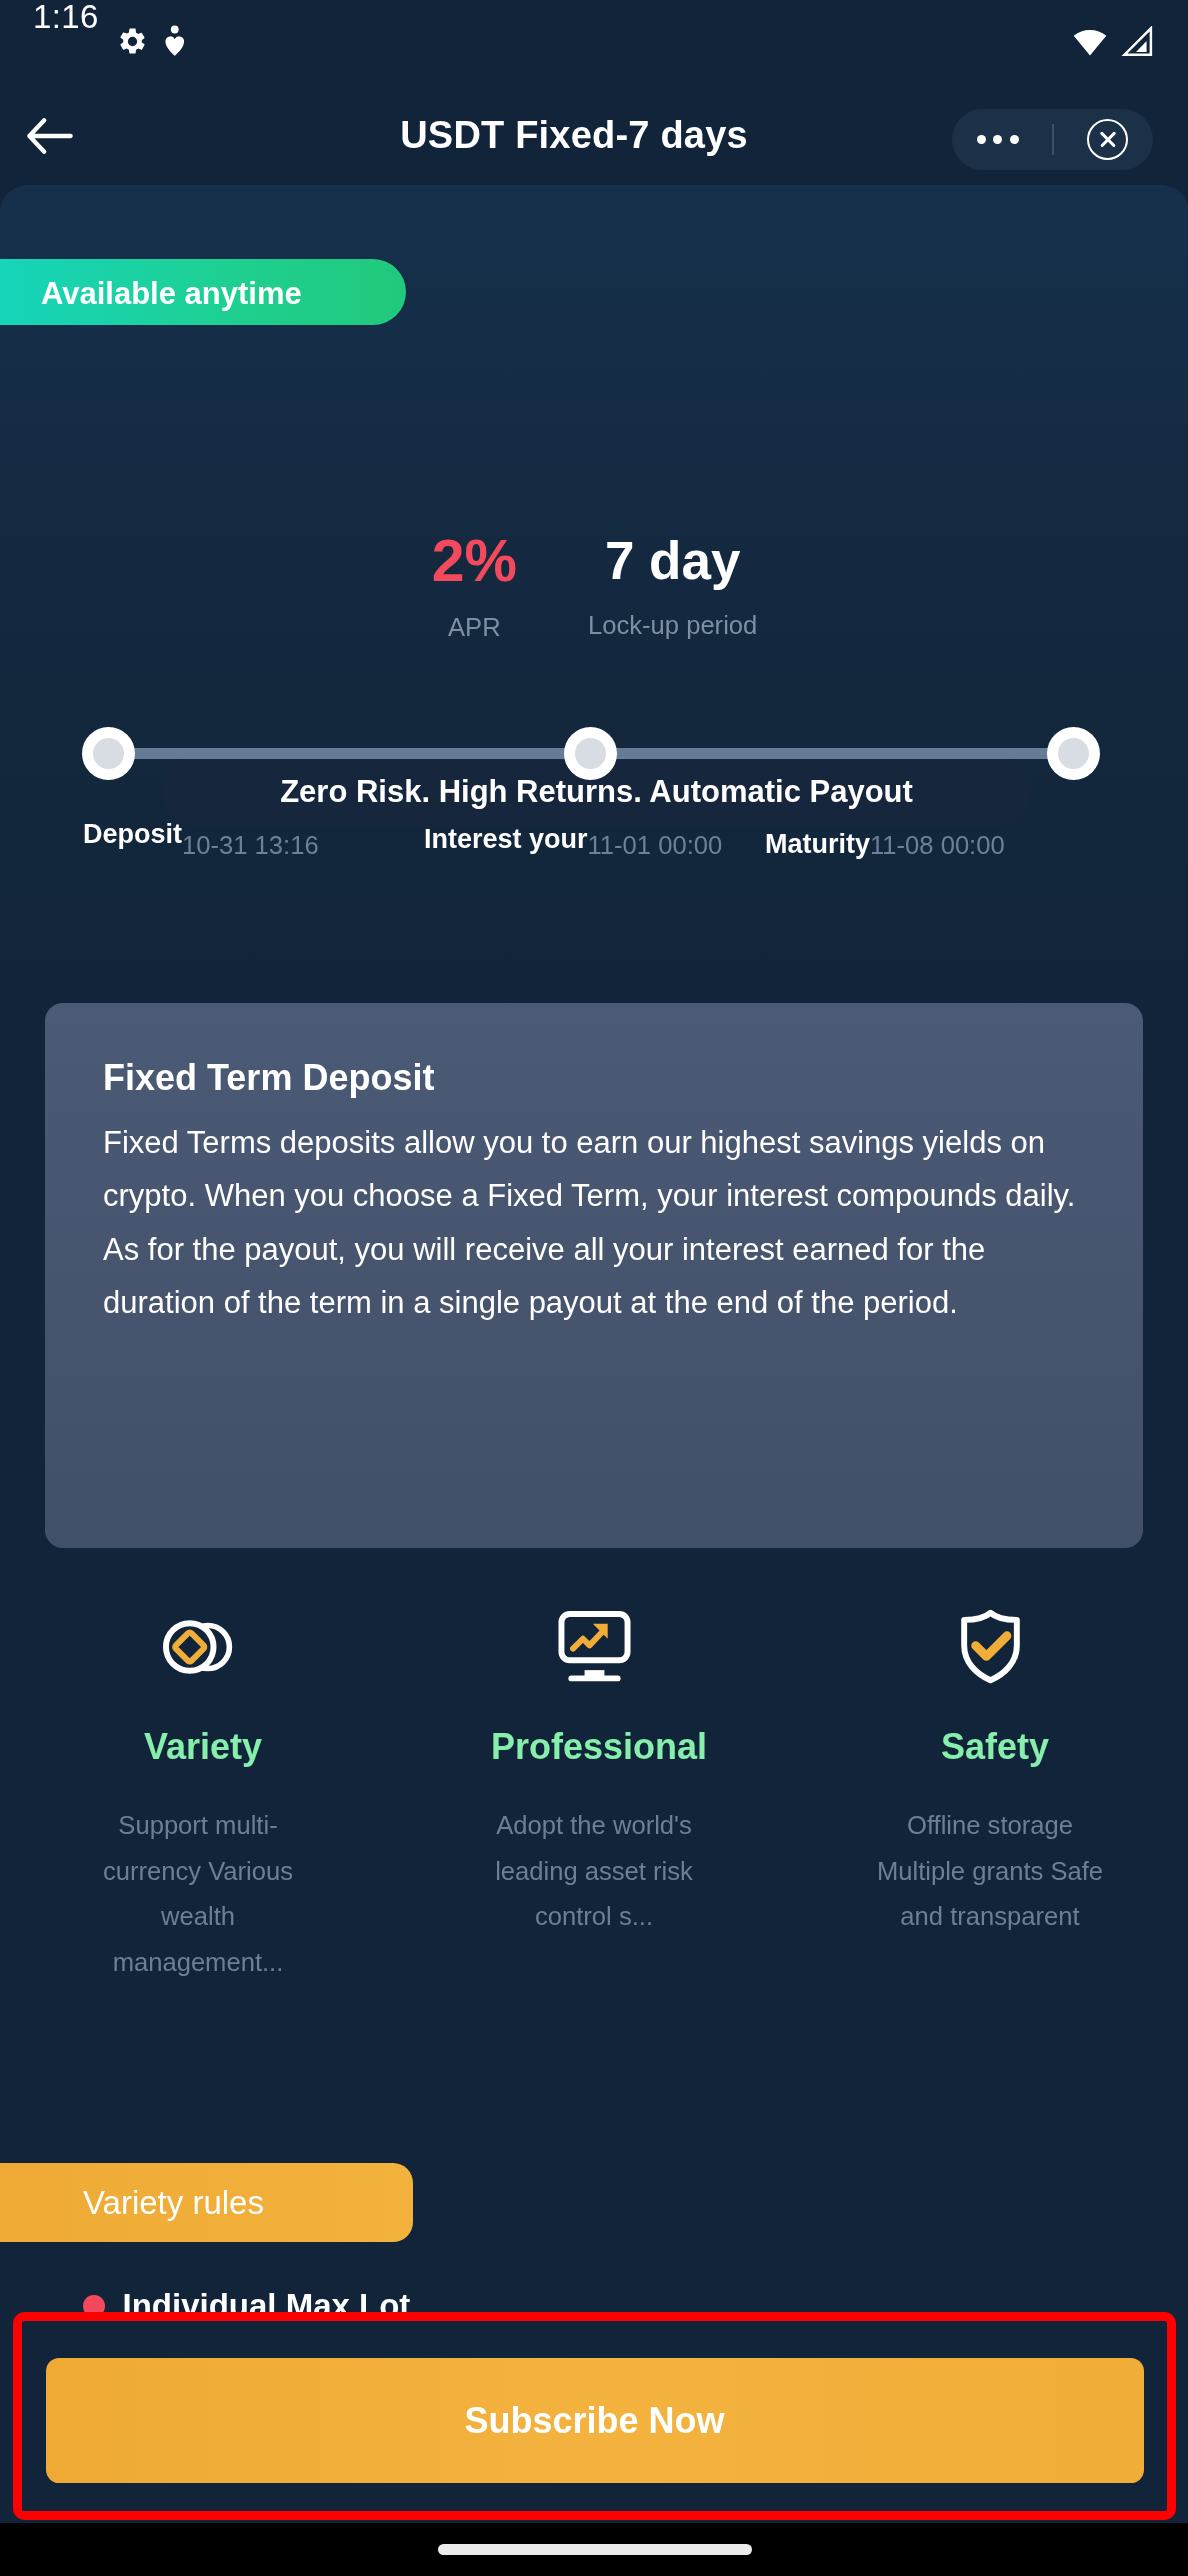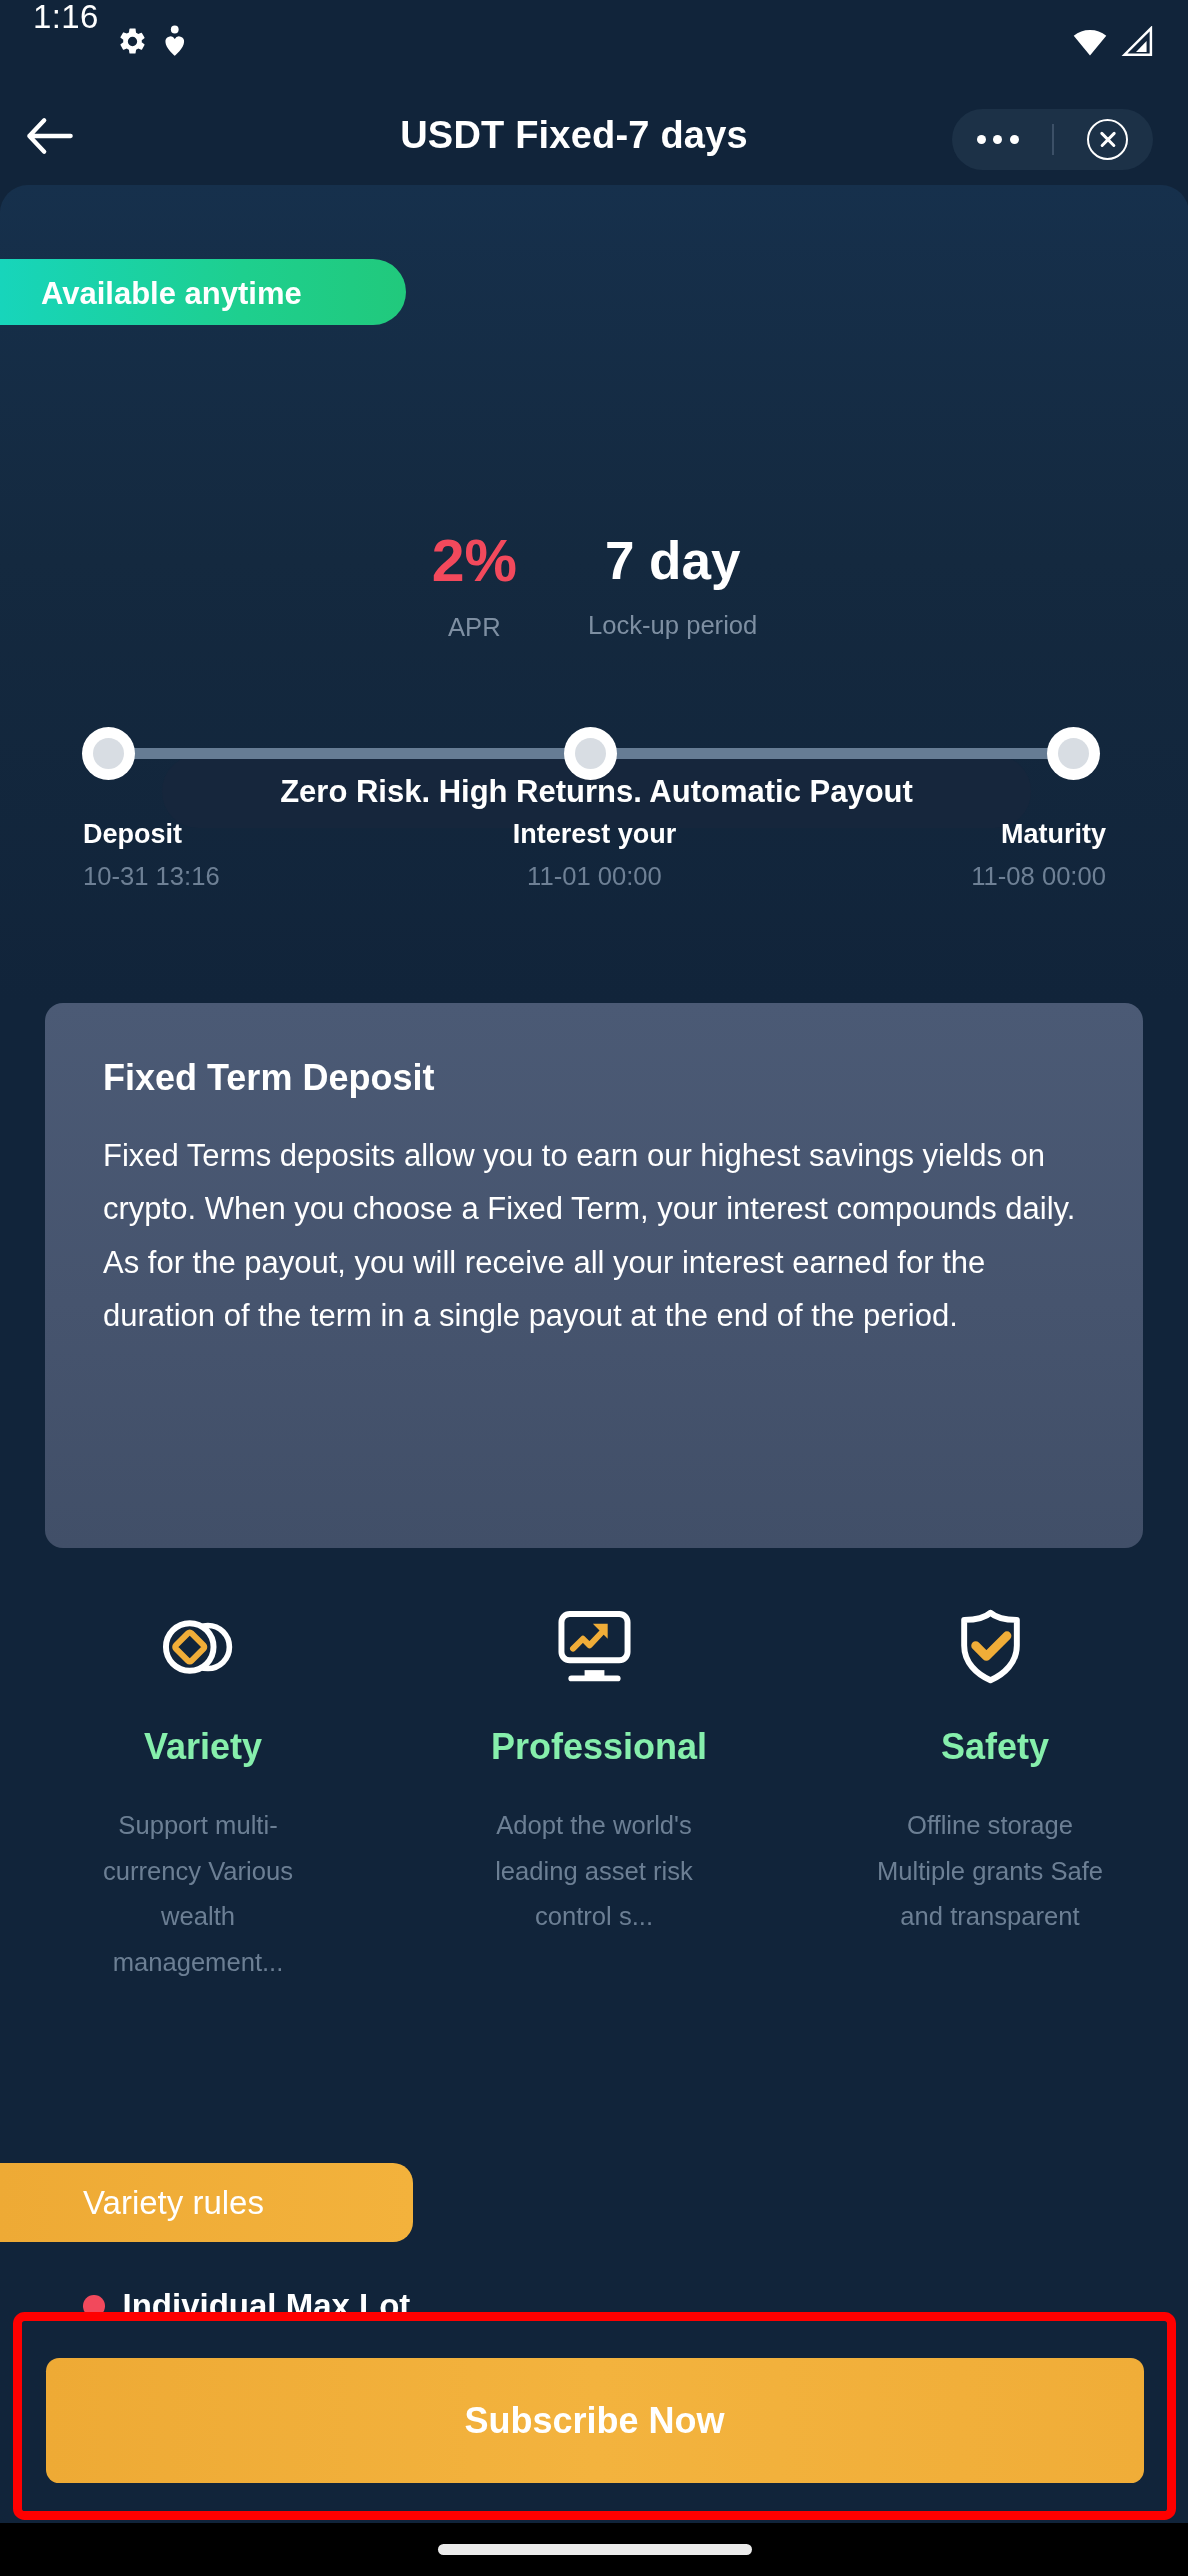--- a/index.html
+++ b/index.html
@@ -133,38 +133,38 @@
     width:31px; height:31px; border-radius:50%;
     background:#d8dde3; display:block;
   }
   .tl-dot.d1 { left:82px; }
   .tl-dot.d2 { left:564px; }
   .tl-dot.d3 { left:1047px; }
   .tl-labels {
     position:absolute; top:92px; left:0; width:1189px;
     display:flex; padding:0 83px;
   }
-  .tl-col { width:33.333%; display:flex; flex-direction:column; }
+  .tl-col { width:33.333%; display:flex; flex-direction:row; }
   .tl-col.c1 { align-items:flex-start; }
   .tl-col.c2 { align-items:center; }
   .tl-col.c3 { align-items:flex-end; }
   .tl-name { color:#ffffff; font-size:27px; font-weight:700; }
   .tl-date { margin-top:11.6px; color:#6e8095; font-size:25.6px; }
 
   
   .desc-card {
     position:absolute; top:1003px; left:45px;
     width:1098px; height:545px;
     background:linear-gradient(180deg,#4b5a75 0%,#46546e 55%,#414f68 100%);
     border-radius:18px;
     padding:54px 58px 0 58px;
   }
   .desc-title {
     color:#ffffff; font-size:36px; font-weight:700;
-    margin-bottom:30px;
+    margin-bottom:17px;
   }
   .desc-body {
     color:#ffffff; font-size:31px; font-weight:400; line-height:1.72;
   }
 
   
   .features {
     position:absolute; top:1593px; left:0; width:1189px;
     display:flex;
   }

